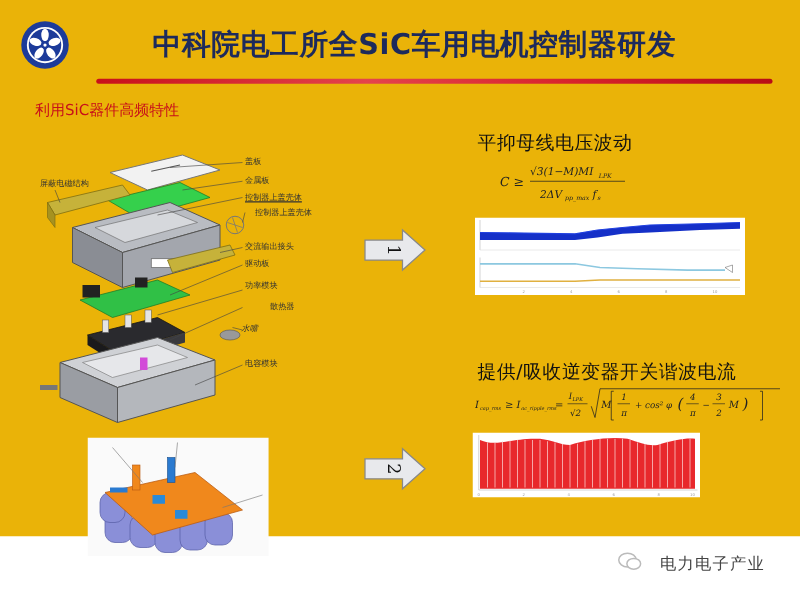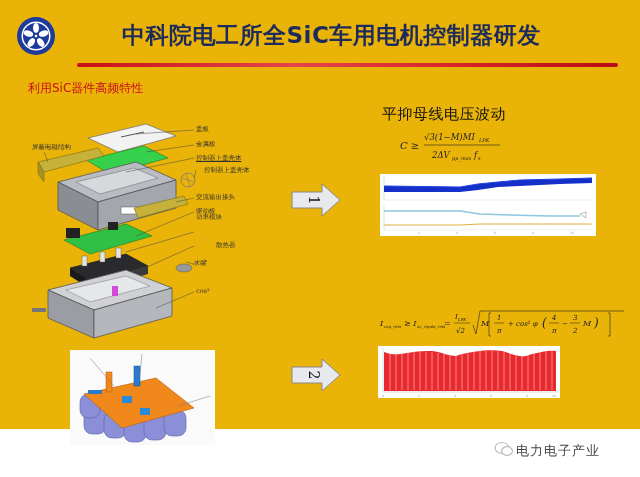--- a/index.html
+++ b/index.html
@@ -21,21 +21,21 @@
 
     .arrow { position: absolute; width: 52px; height: 36px; }
     .arrow svg { width: 100%; height: 100%; }
     .arrow .num { position: absolute; left: 16px; top: 10px; width: 16px; text-align: center; font-size: 14px; color: #111;
       font-family: "DejaVu Serif", serif; transform: rotate(90deg); line-height: 16px; }
 
     .section-title { position: absolute; font-size: 15px; color: #111; white-space: nowrap; letter-spacing: 0.5px; }
     .formula { position: absolute; font-family: "DejaVu Serif", serif; font-style: italic; color: #222; white-space: nowrap; }
     .chart { position: absolute; }
 
-    .watermark { position: absolute; left: 494px; top: 441px; display: flex; align-items: center; gap: 2px; }
+    .watermark { position: absolute; left: 494px; top: 441px; display: flex; align-items: center; gap: 14px; }
     .watermark .wm-text { font-size: 13px; color: #444; letter-spacing: 1px; }
   </style>
 </head>
 <body>
 
 <div class="slide">
 
   <div class="logo">
     <svg viewBox="0 0 40 40" width="40" height="40">
       <circle cx="20" cy="20" r="19" fill="#1c3b9a"></circle>
@@ -113,24 +113,24 @@
         <line x1="22" y1="50" x2="18" y2="40"></line>
       </g>
     </svg>
     <span class="lbl" style="left:6px; top:31px;">屏蔽电磁结构</span>
     <span class="lbl" style="left:170px; top:13px;">盖板</span>
     <span class="lbl" style="left:170px; top:28px;">金属板</span>
     <span class="lbl" style="left:170px; top:42px;text-decoration:underline;">控制器上盖壳体</span>
     <span class="lbl" style="left:178px; top:54px;">控制器上盖壳体</span>
     <span class="lbl" style="left:170px; top:81px;">交流输出接头</span>
     <span class="lbl" style="left:170px; top:95px;">驱动板</span>
-    <span class="lbl" style="left:170px; top:101px;">功率模块</span>
+    <span class="lbl" style="left:170px; top:112px;">功率模块</span>
     <span class="lbl" style="left:170px; top:129px;padding-left:20px;">散热器</span>
     <span class="lbl" style="left:167px; top:147px;font-style:italic;">水嘴</span>
-    <span class="lbl" style="left:170px; top:175px;">cos²</span>
+    <span class="lbl" style="left:170px; top:175px;">电容模块</span>
   </div>
 
   <div class="busbar">
     <svg viewBox="0 0 145 95" width="145" height="95">
       <rect x="0" y="0" width="145" height="95" fill="#fafafa"></rect>
 
       <g fill="#8a8fd8" stroke="#5a60a8" stroke-width="0.6">
         <rect x="14" y="58" width="22" height="26" rx="8"></rect>
         <rect x="34" y="62" width="22" height="26" rx="8"></rect>
         <rect x="54" y="66" width="22" height="26" rx="8"></rect>
@@ -198,20 +198,21 @@
         <text x="38" y="60">2</text>
           <text x="76" y="60">4</text>
           <text x="114" y="60">6</text>
           <text x="152" y="60">8</text>
           <text x="190" y="60">10</text>
       </g>
       <path d="M200,40 L206,38 L206,44 Z" fill="none" stroke="#555" stroke-width="0.4"></path>
     </svg>
   </div>
 
+  <div class="section-title" style="left:382px; top:288px;">提供/吸收逆变器开关谐波电流</div>
   <div class="formula" style="left:380px; top:308px;">
     <svg width="245" height="32" viewBox="0 0 245 32">
       <g font-family="DejaVu Serif, serif" font-style="italic" fill="#222">
         <text x="0" y="18" font-size="8">I</text>
         <text x="4" y="20" font-size="4">cap_rms</text>
         <text x="24" y="18" font-size="8">≥ I</text>
         <text x="37" y="20" font-size="4">ac_ripple_rms</text>
         <text x="64" y="18" font-size="8">=</text>
         <text x="75" y="11" font-size="7">I</text>
         <text x="78" y="13" font-size="4">LPK</text>

